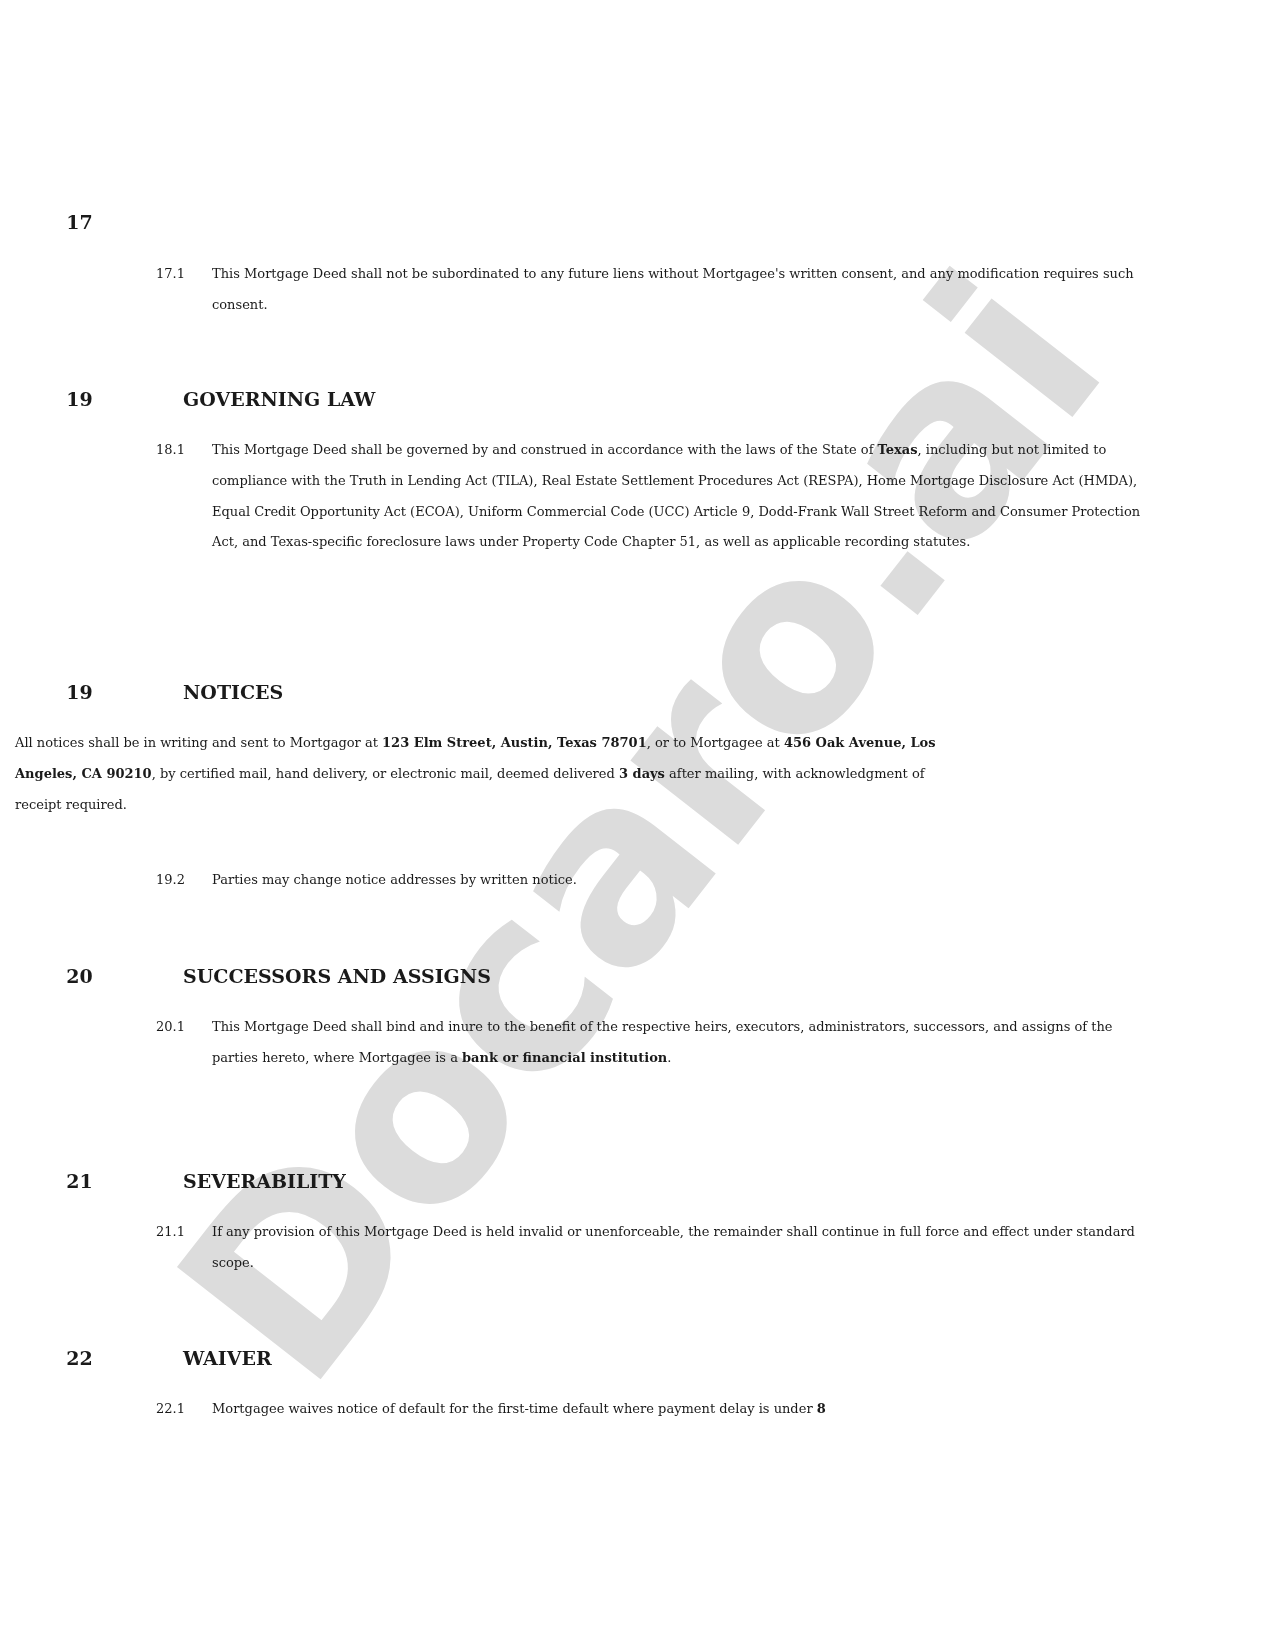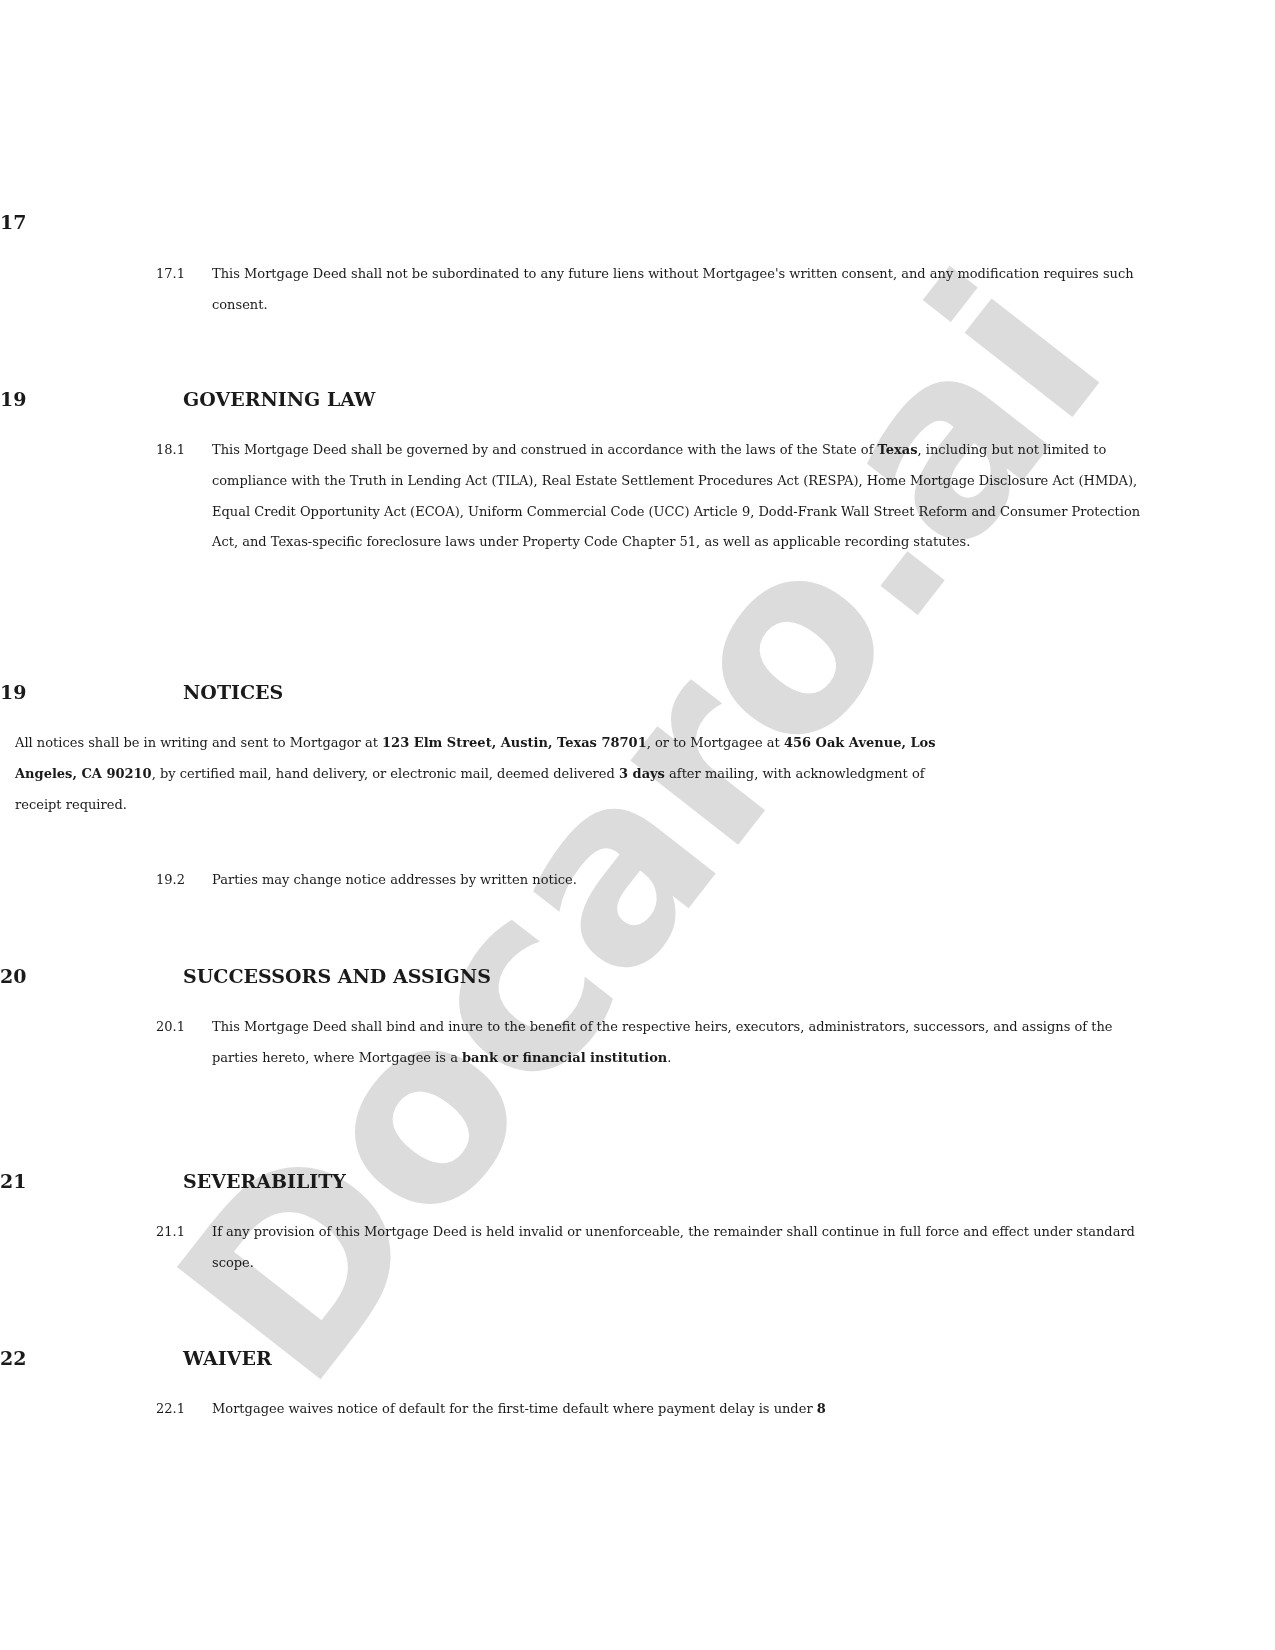--- a/index.html
+++ b/index.html
@@ -3,21 +3,21 @@
 <meta charset="utf-8">
 <style>
   html, body { margin: 0; padding: 0; background: #ffffff; }
   body { width: 1275px; height: 1650px; position: relative; overflow: hidden;
          font-family: "DejaVu Serif", serif; color: #1a1a1a; }
   .watermark { position: absolute; left: 640px; top: 830px; transform: translate(-50%,-50%) rotate(-52deg);
                font-family: "DejaVu Sans", sans-serif; font-weight: bold; font-size: 250px; color: #dcdcdc;
                white-space: nowrap; z-index: 0; letter-spacing: -4px; }
   .content { position: absolute; left: 0; top: 0; width: 100%; z-index: 1; }
   .heading { position: absolute; left: 0; font-size: 19px; font-weight: bold; display: flex; }
-  .heading .num { width: 183px; text-align: left; padding-right: 24px; box-sizing: border-box; }
+  .heading .num { width: 183px; text-align: center; padding-right: 24px; box-sizing: border-box; }
   .clause { position: absolute; left: 0; font-size: 13px; line-height: 30.8px; display: flex; padding-left: 15px; }
   .clause .num { width: 197px; padding-left: 141px; box-sizing: border-box; flex-shrink: 0; }
   .clause .text { width: 940px; }
   b { font-weight: bold; }
 </style>
 </head>
 <body>
 
 <div class="watermark">Docaro.ai</div>
 

